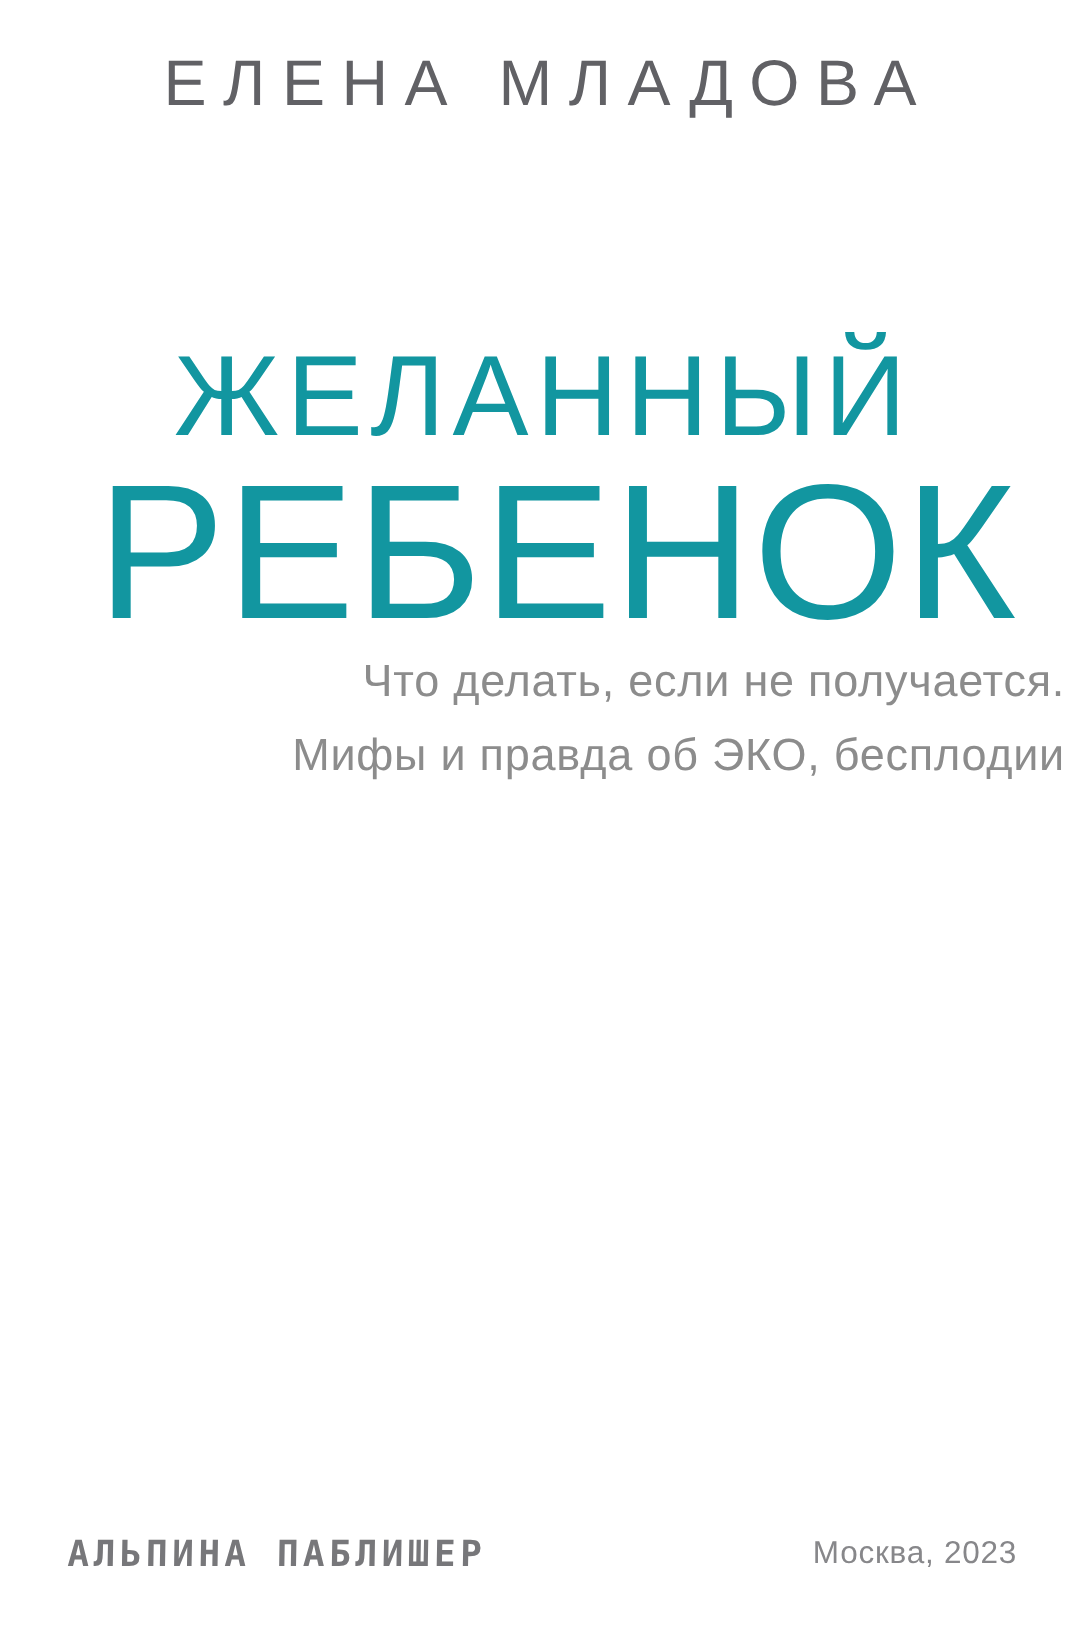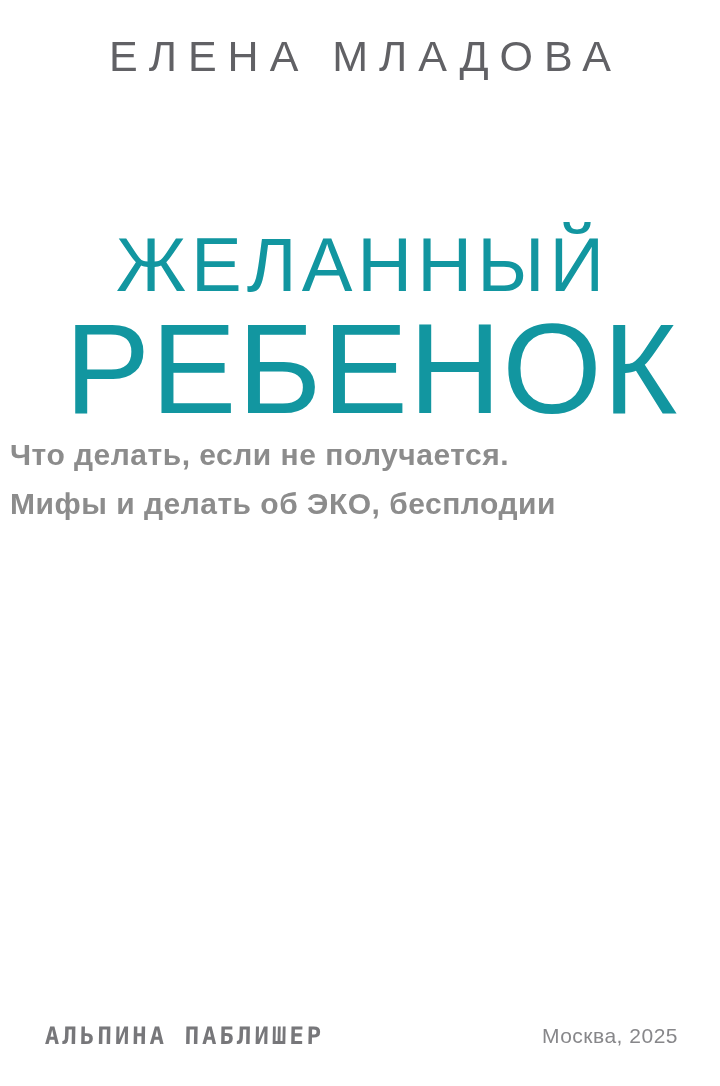--- a/index.html
+++ b/index.html
@@ -58,24 +58,24 @@
     white-space: nowrap;
     padding-left: 22px;
   }
 
   
   .subtitle {
     position: absolute;
     top: 430px;
     left: 0;
     width: 100%;
-    text-align: left;
+    text-align: right;
     color: #8c8c8c;
     font-size: 30px;
-    font-weight: 700;
+    font-weight: 400;
     line-height: 49px;
     letter-spacing: 0.5px;
   }
 
   
   .footer {
     position: absolute;
     left: 0;
     bottom: 28px;
     width: 100%;
@@ -109,21 +109,21 @@
 
   <div class="author">ЕЛЕНА МЛАДОВА</div>
 
   <div class="title-block">
     <div class="title-line1">ЖЕЛАННЫЙ</div>
     <div class="title-line2">РЕБЕНОК</div>
   </div>
 
   <div class="subtitle">
     <div>Что делать, если не получается.</div>
-    <div>Мифы и делать об ЭКО, бесплодии</div>
+    <div>Мифы и правда об ЭКО, бесплодии</div>
   </div>
 
   <div class="footer">
     <div class="publisher-logo">АЛЬПИНА ПАБЛИШЕР</div>
-    <div class="city-year">Москва, 2025</div>
+    <div class="city-year">Москва, 2023</div>
   </div>
 
 </div>
 
 </body></html>

